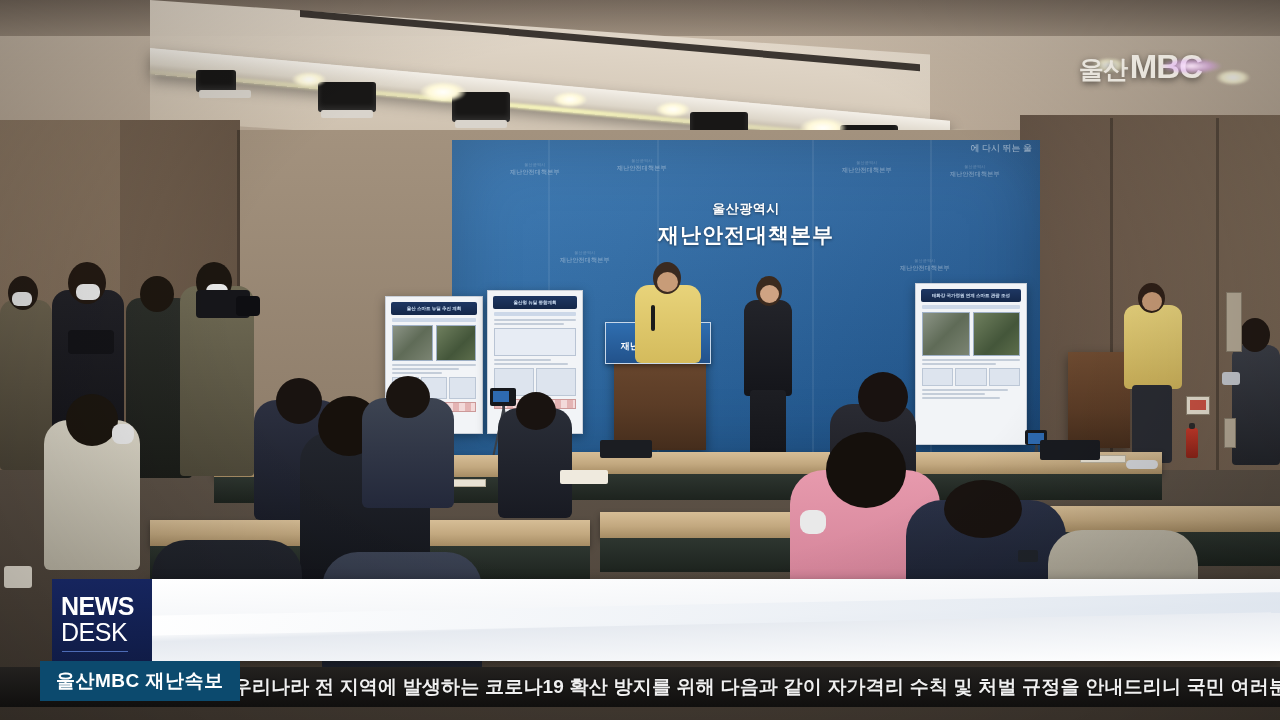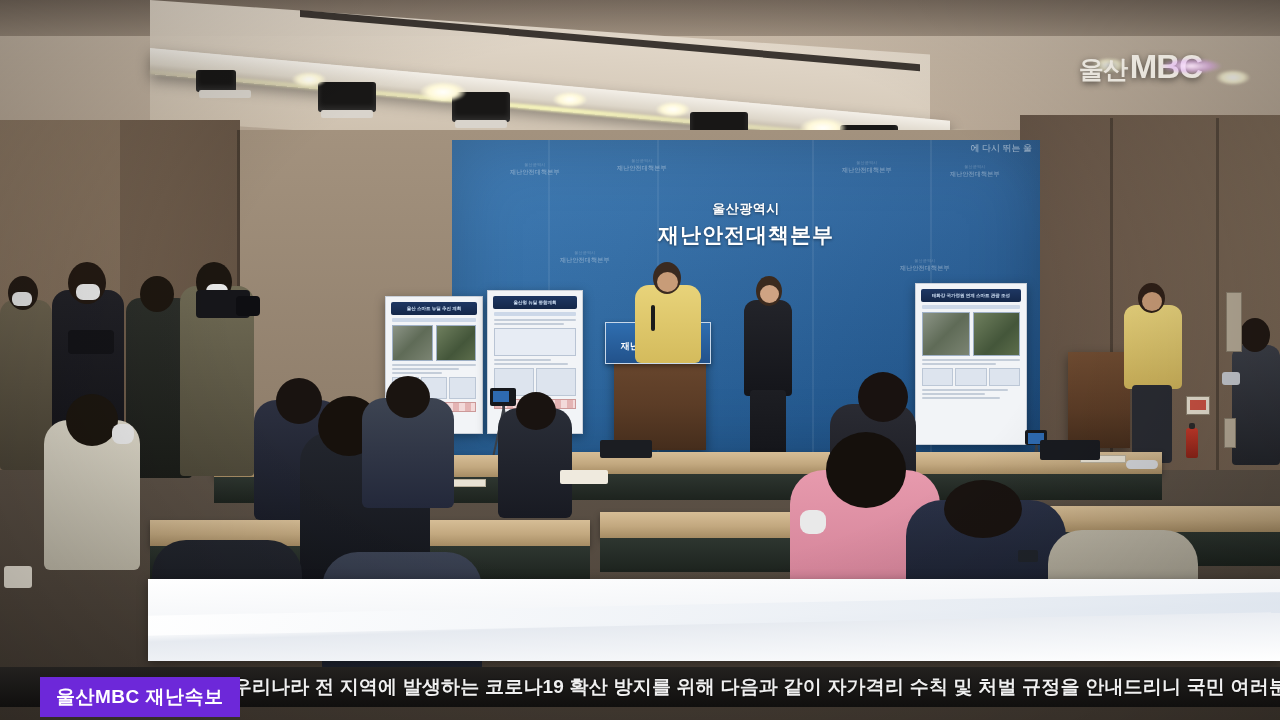--- a/index.html
+++ b/index.html
@@ -220,22 +220,22 @@
   }
 
   .ticker{
     position:absolute;left:0;bottom:0;width:1280px;height:59px;
   }
   .ticker-bar{
     position:absolute;left:0;top:6px;width:1280px;height:40px;
     background:linear-gradient(180deg,#23211f 0%,#100f0e 100%);
   }
   .ticker-label{
-    position:absolute;left:40px;top:16px;height:40px;padding:0 16px;
-    background:#6d28d9;color:#fff;font-size:19px;font-weight:800;
+    position:absolute;left:40px;top:0;height:40px;padding:0 16px;
+    background:#0c4a6e;color:#fff;font-size:19px;font-weight:800;
     display:flex;align-items:center;letter-spacing:.5px;text-align:center;
   }
   .ticker-text{
     position:absolute;left:208px;top:6px;height:40px;width:1072px;
     display:flex;align-items:center;color:#efefef;font-size:19px;font-weight:700;
     white-space:nowrap;overflow:hidden;letter-spacing:.2px;
     text-shadow:0 0 2px rgba(0,0,0,.9);
   }
 
   .mbclogo{
@@ -541,20 +541,25 @@
   </div>
 
   <div class="mbclogo">
     <span class="k">울산</span>
     <span class="m">MBC</span>
   </div>
   <div class="mbclogo-flare"></div>
 
   <div class="lowerthird">
     <div class="lt-white"></div>
+    <div class="lt-logo">
+      <div class="n">NEWS</div>
+      <div class="d">DESK</div>
+      <div class="ul"></div>
+    </div>
   </div>
 
   <div class="ticker">
     <div class="ticker-bar"></div>
     <div class="ticker-text">월 우리나라 전 지역에 발생하는 코로나19 확산 방지를 위해 다음과 같이 자가격리 수칙 및 처벌 규정을 안내드리니 국민 여러분</div>
     <div class="ticker-label">울산MBC 재난속보</div>
   </div>
 
 </div>
 

